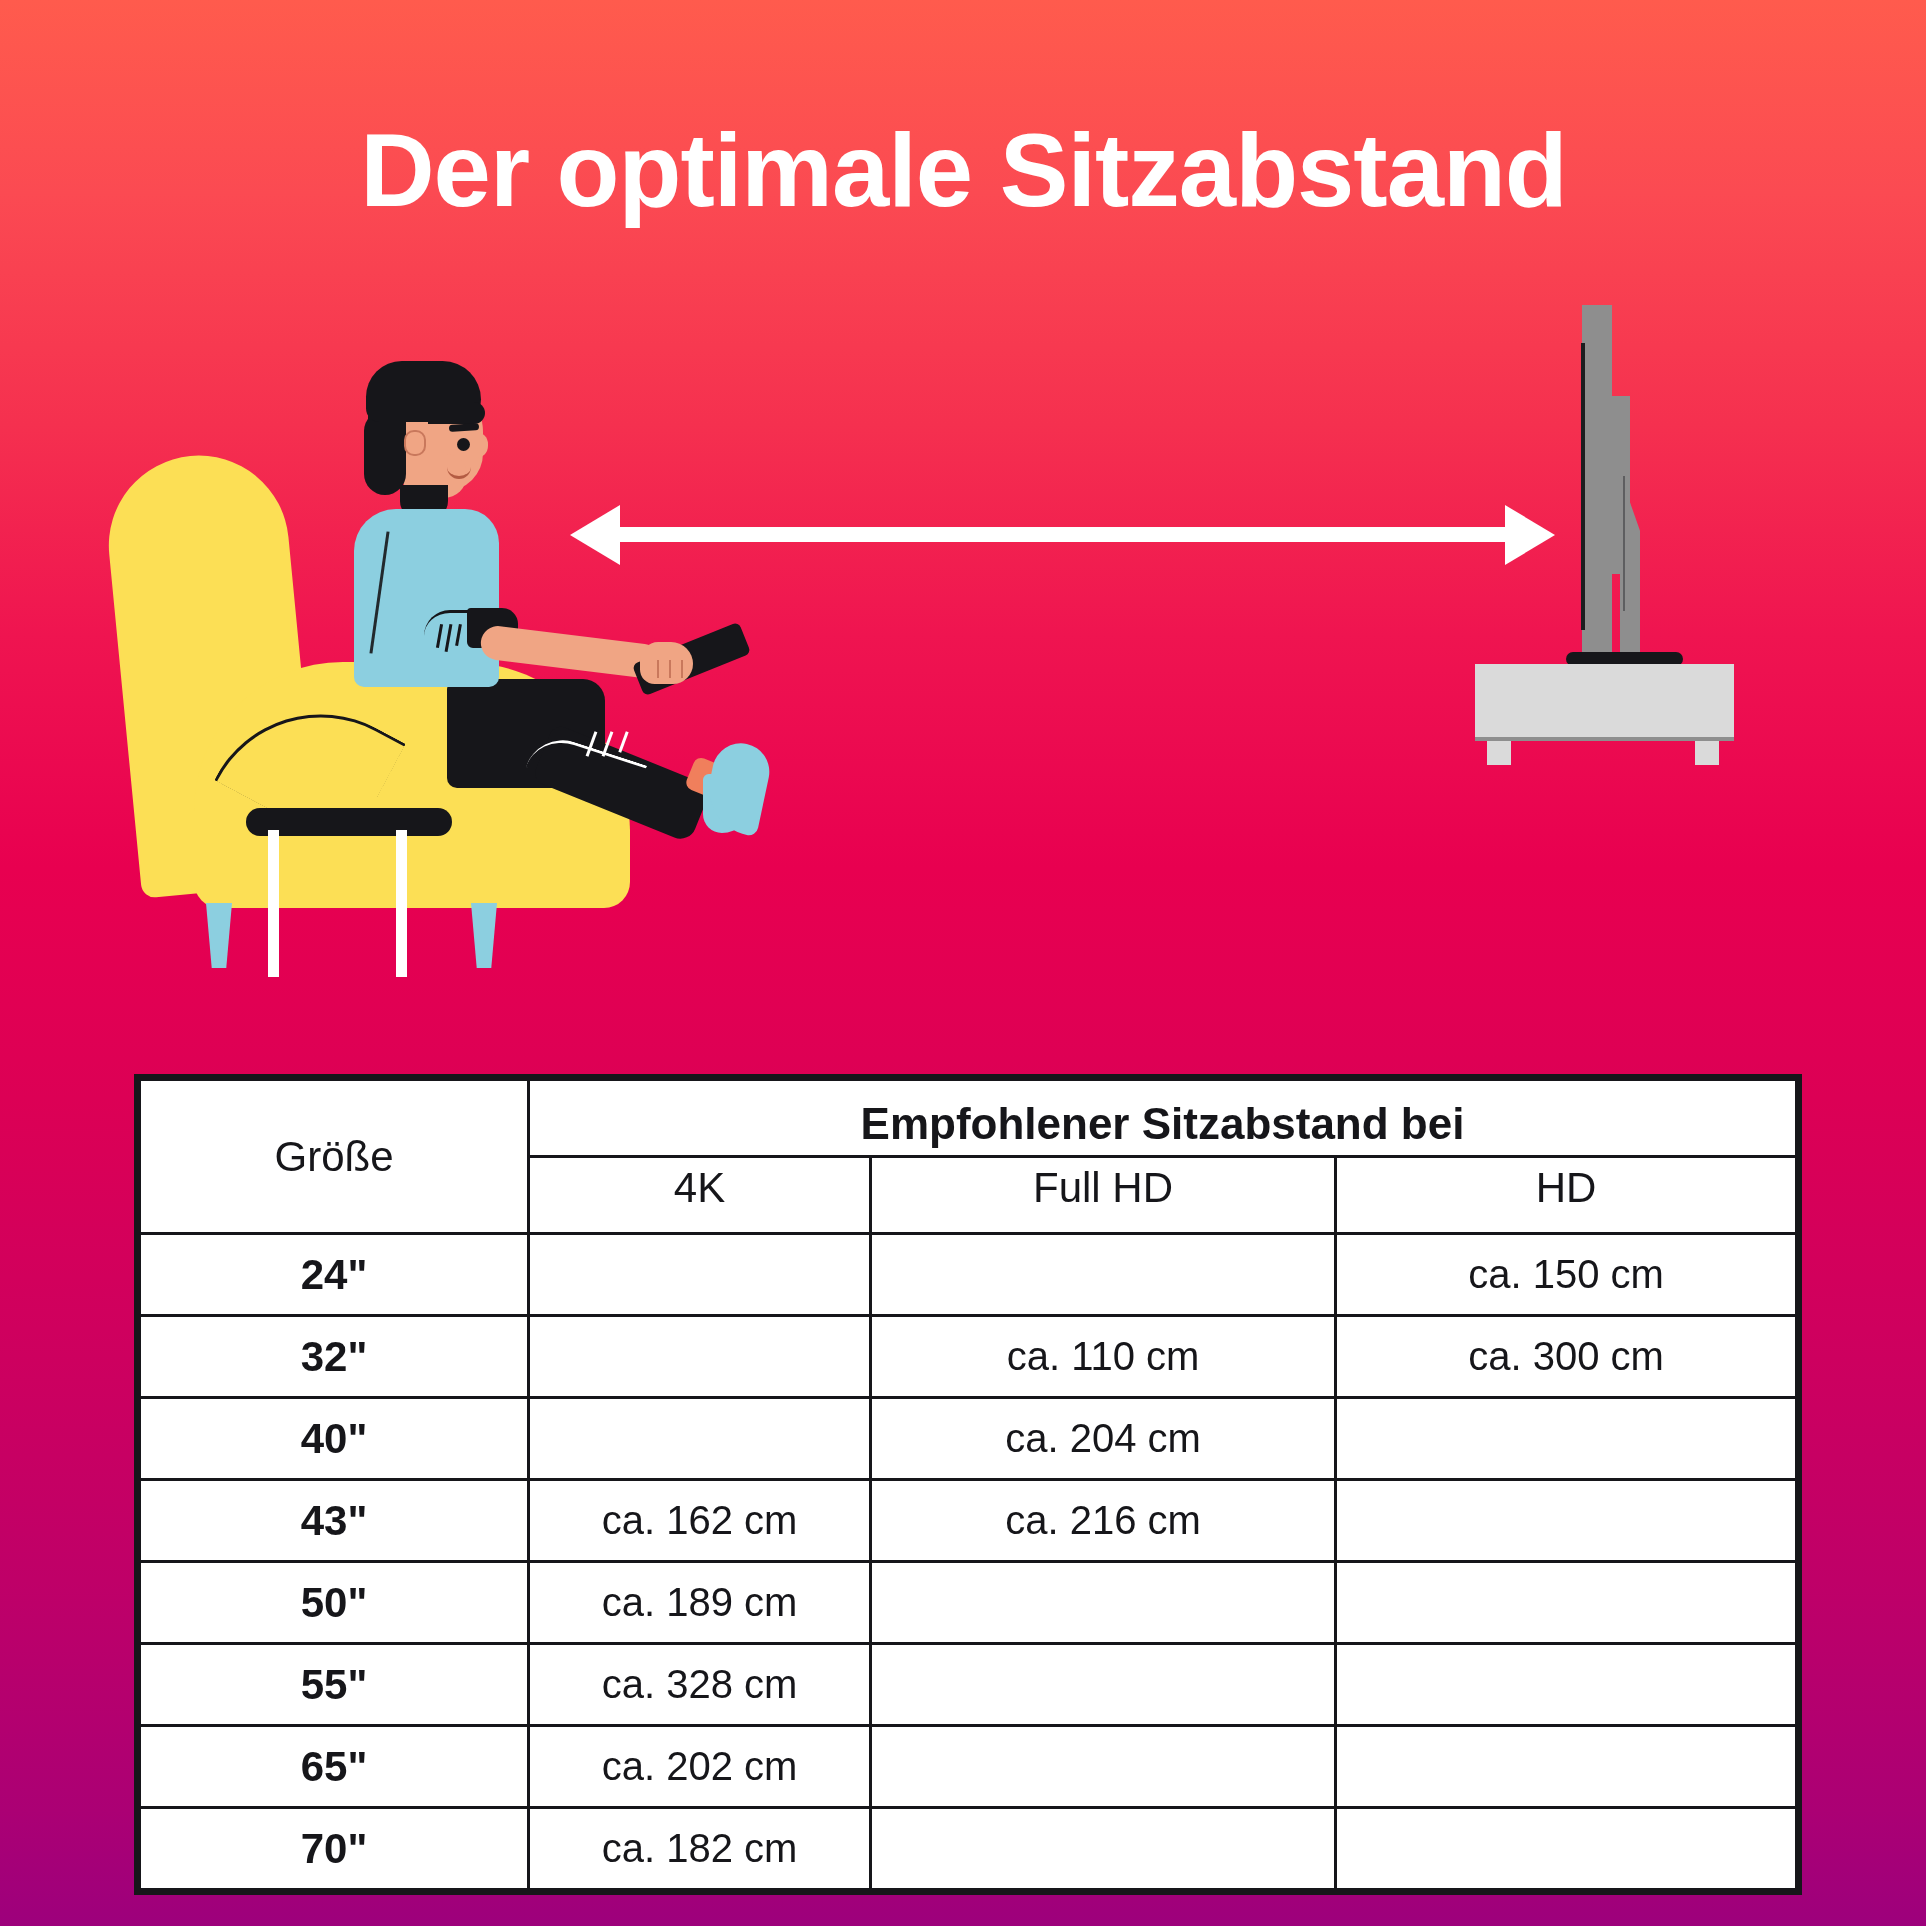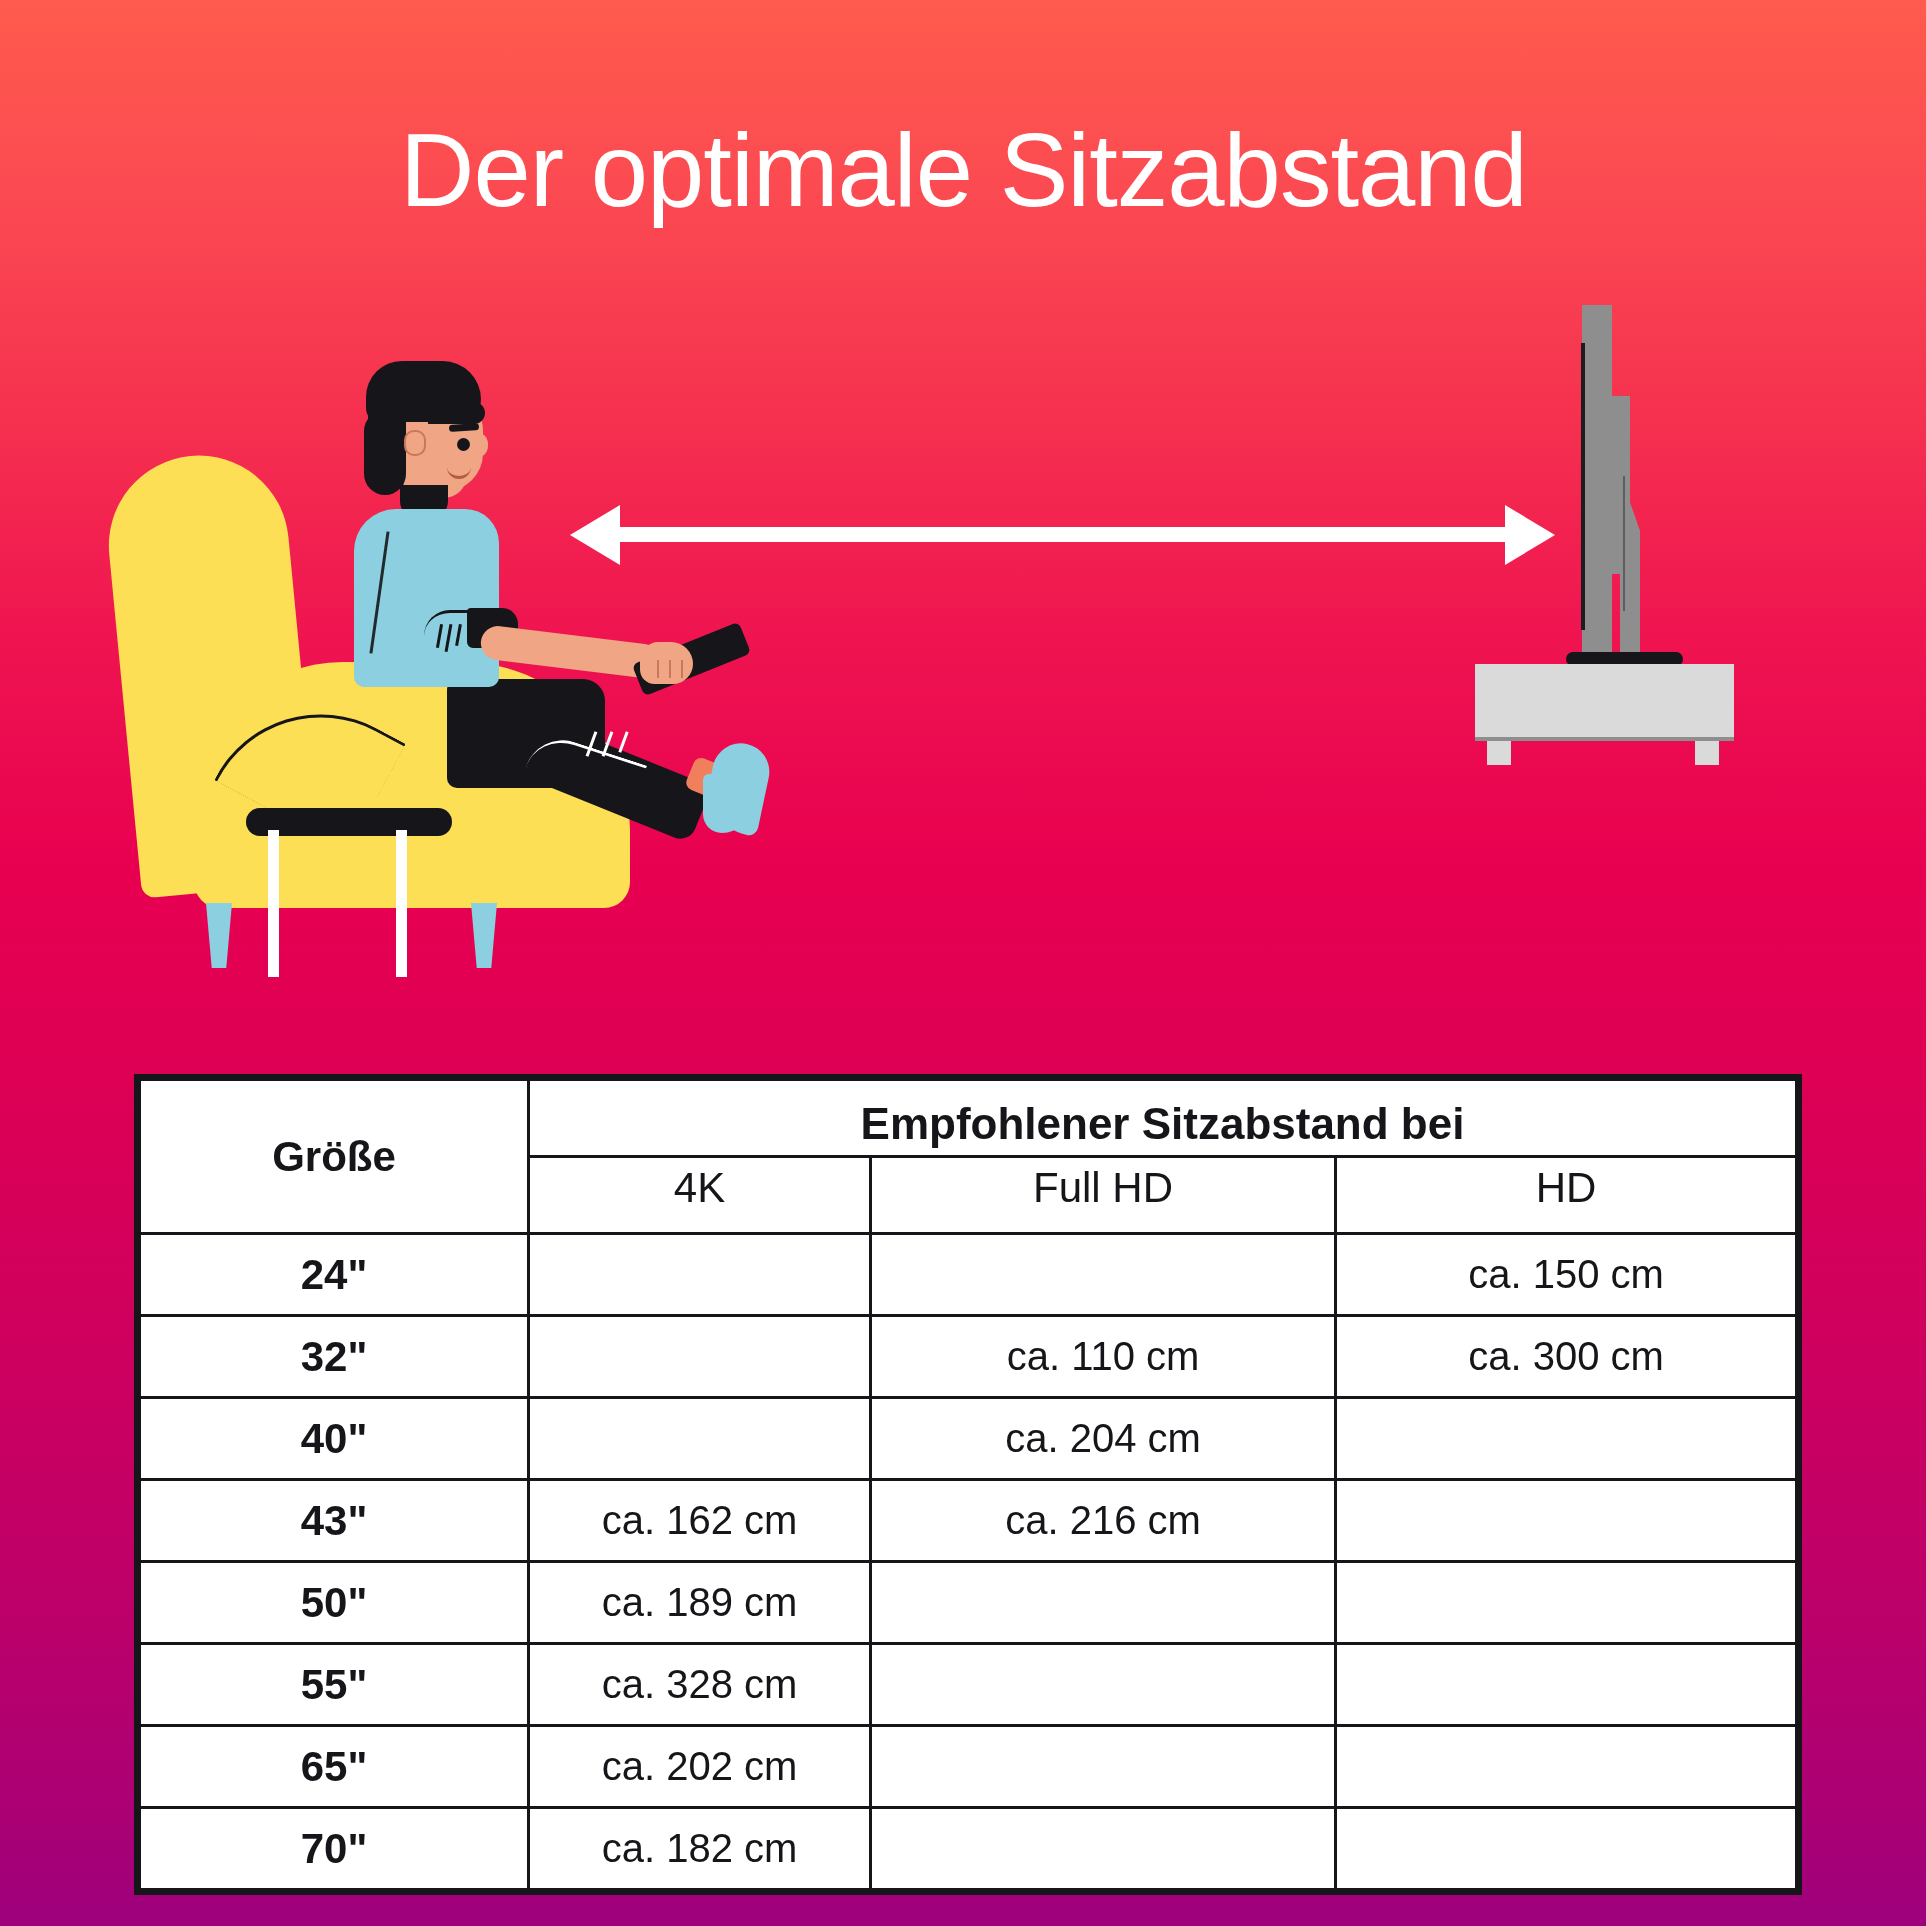--- a/index.html
+++ b/index.html
@@ -34,21 +34,21 @@
 
   
   #title {
     position: absolute;
     top: 117px;
     left: 0;
     width: 1927px;
     text-align: center;
     color: #ffffff;
     font-size: 103px;
-    font-weight: normal;
+    font-weight: bold;
     letter-spacing: -1px;
     line-height: 1.05;
     white-space: nowrap;
   }
 
   
   #illustration {
     position: absolute;
     top: 327px;
     left: 0;
@@ -514,21 +514,21 @@
   table.spec td,
   table.spec th {
     border: 3px solid #16161a;
     text-align: center;
     vertical-align: middle;
     color: #16161a;
   }
   th.size-head {
     width: 391px;
     font-size: 42px;
-    font-weight: bold;
+    font-weight: normal;
   }
   th.group-head {
     font-size: 44px;
     font-weight: bold;
     border-bottom: none;
     padding: 18px 0 6px 0;
   }
   th.sub-head {
     font-size: 42px;
     font-weight: normal;

